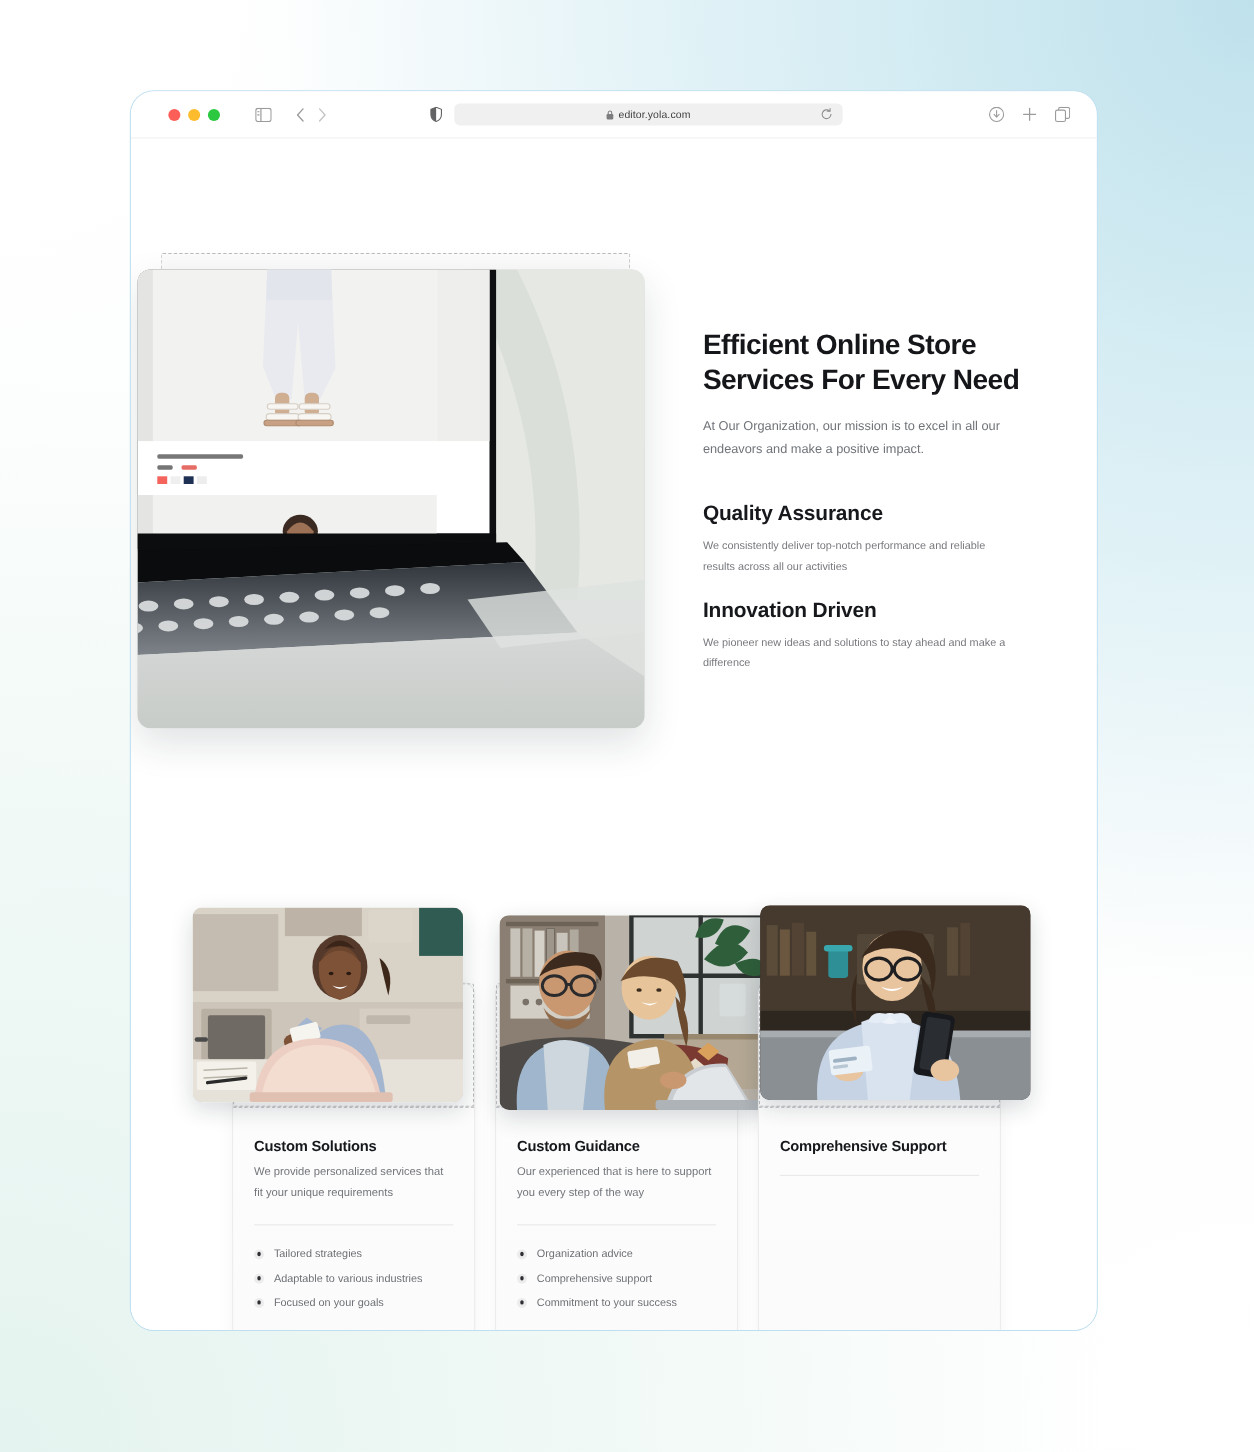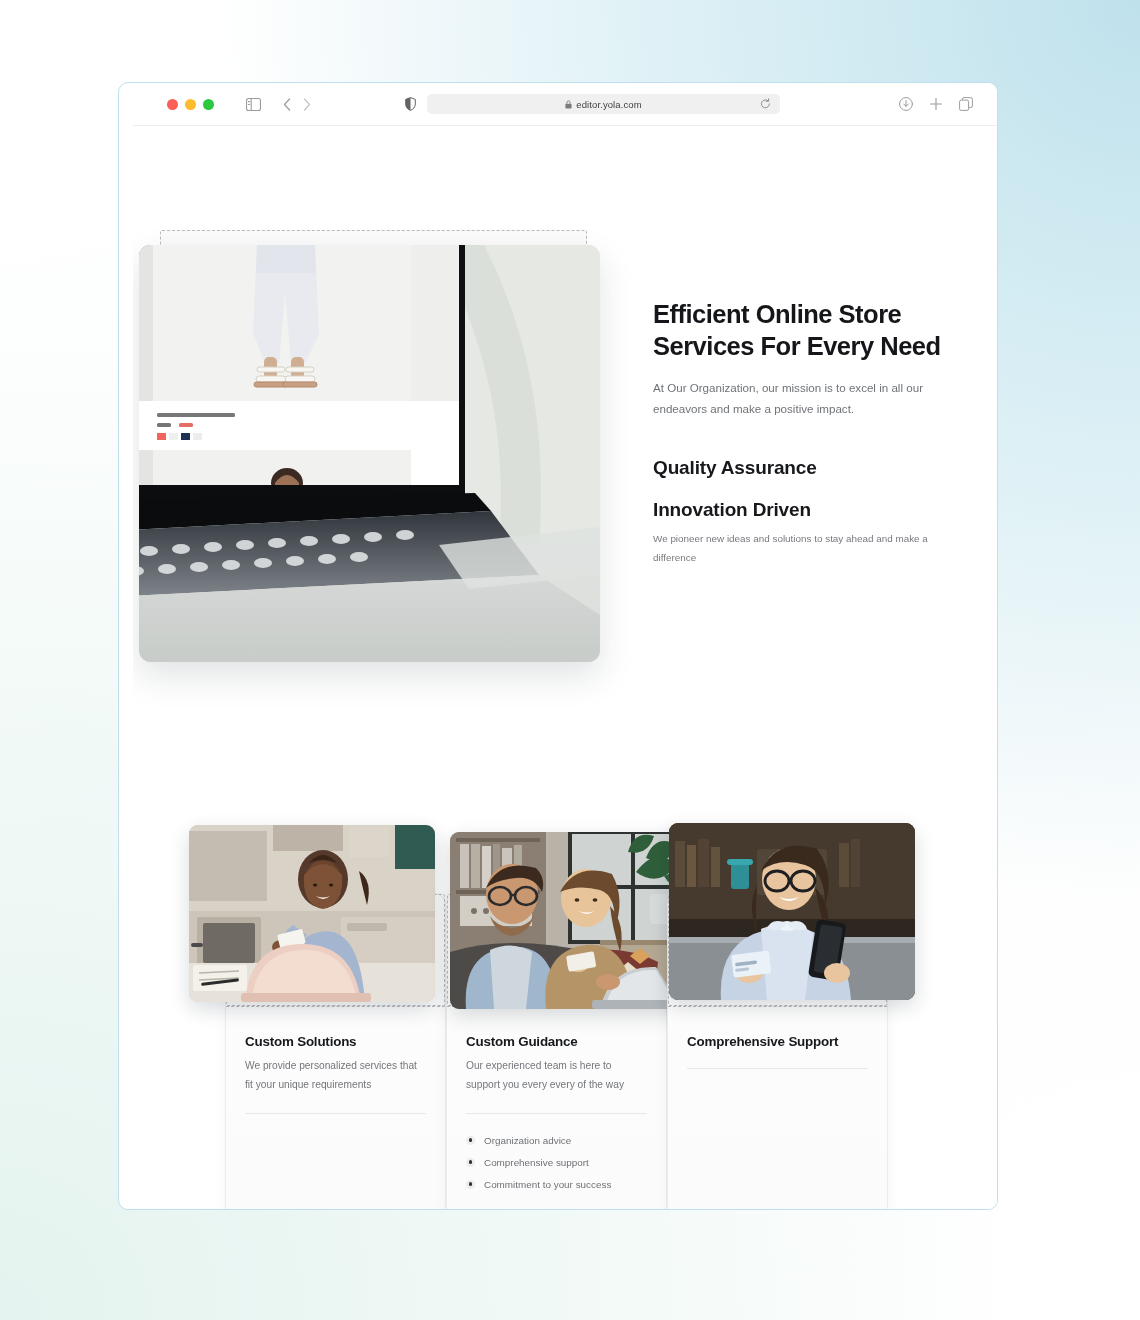--- a/index.html
+++ b/index.html
@@ -22,23 +22,22 @@
       linear-gradient(135deg, #ffffff 0%, #f4fbfb 40%, #f7fbfa 70%, #ffffff 100%);
   }
 
   
   #browser-window {
     position: absolute;
     left: 118px; top: 82px;
     width: 880px; height: 1128px;
     background: #ffffff;
     border: 1px solid #bedff0;
-    border-radius: 10px;
+    border-radius: 22px;
     overflow: hidden;
-    padding-left: 14px;
   }
 
   
   #browser-toolbar {
     position: relative;
     height: 43px;
     background: #ffffff;
     border-bottom: 1px solid #eceded;
     display: flex; align-items: center;
   }
@@ -134,20 +133,21 @@
     line-height: 1.85;
     color: #77797e;
   }
 
   
   #cards-row {
     position: absolute;
     left: 92px; top: 767px;
     width: 700px;
     display: flex;
+    gap: 18px;
   }
   .service-card {
     position: relative;
     width: 221px;
     background: linear-gradient(180deg,#fdfdfd 0%,#fbfbfb 100%);
     border: 1px solid #ececec;
     border-radius: 11px;
     padding: 0;
     box-shadow: 0 4px 16px rgba(20,30,45,.045);
   }
@@ -392,20 +392,21 @@
           </svg>
         </div>
       </div>
 
       <div id="hero-copy">
         <h1 id="hero-title">Efficient Online Store Services For Every Need</h1>
         <p id="hero-subtitle">At Our Organization, our mission is to excel in all our endeavors and make a positive impact.</p>
 
         <div class="hero-feature first">
           <div class="feature-title">Quality Assurance</div>
+          <div class="feature-body">We consistently deliver top-notch performance and reliable results across all our activities</div>
         </div>
 
         <div class="hero-feature">
           <div class="feature-title">Innovation Driven</div>
           <div class="feature-body">We pioneer new ideas and solutions to stay ahead and make a difference</div>
         </div>
       </div>
     </section>
 
     <section id="cards-row">
@@ -452,20 +453,34 @@
               <path d="M56 177 q4 -56 54 -58 q54 -2 62 58 Z" fill="#eccfc2"></path>
               <path d="M62 177 q6 -50 50 -52 q48 -2 56 52 Z" fill="#f3ddd1"></path>
               <rect x="52" y="168" width="130" height="9" rx="3" fill="#e0c0b1"></rect>
             </svg>
           </div>
         </div>
         <div class="card-body">
           <div class="card-title">Custom Solutions</div>
           <div class="card-desc">We provide personalized services that fit your unique requirements</div>
           <div class="card-divider"></div>
+          <ul class="card-list">
+            <li>
+              <span class="bullet-dot"></span>
+              <span>Tailored strategies</span>
+            </li>
+            <li>
+              <span class="bullet-dot"></span>
+              <span>Adaptable to various industries</span>
+            </li>
+            <li>
+              <span class="bullet-dot"></span>
+              <span>Focused on your goals</span>
+            </li>
+          </ul>
 
         </div>
       </article>
 
       <article class="service-card">
         <div class="card-image-slot">
           <div class="card-image-dash"></div>
           <div class="card-image two">
             <svg viewBox="0 0 246 177" preserveAspectRatio="xMidYMid slice">
               <rect width="246" height="177" fill="#b9b2a8"></rect>
@@ -538,21 +553,21 @@
               <rect x="142" y="168" width="104" height="9" rx="3" fill="#aeb3b8"></rect>
 
               <ellipse cx="128" cy="132" rx="11" ry="8" fill="#e7c49a"></ellipse>
               <rect x="116" y="124" width="28" height="16" rx="2" fill="#f2efe8" transform="rotate(-10 116 124)"></rect>
               <ellipse cx="158" cy="150" rx="12" ry="8" fill="#c99770"></ellipse>
             </svg>
           </div>
         </div>
         <div class="card-body">
           <div class="card-title">Custom Guidance</div>
-          <div class="card-desc">Our experienced team is here to support you every every of the way</div>
+          <div class="card-desc">Our experienced that is here to support you every step of the way</div>
           <div class="card-divider"></div>
           <ul class="card-list">
             <li>
               <span class="bullet-dot"></span>
               <span>Organization advice</span>
             </li>
             <li>
               <span class="bullet-dot"></span>
               <span>Comprehensive support</span>
             </li>

